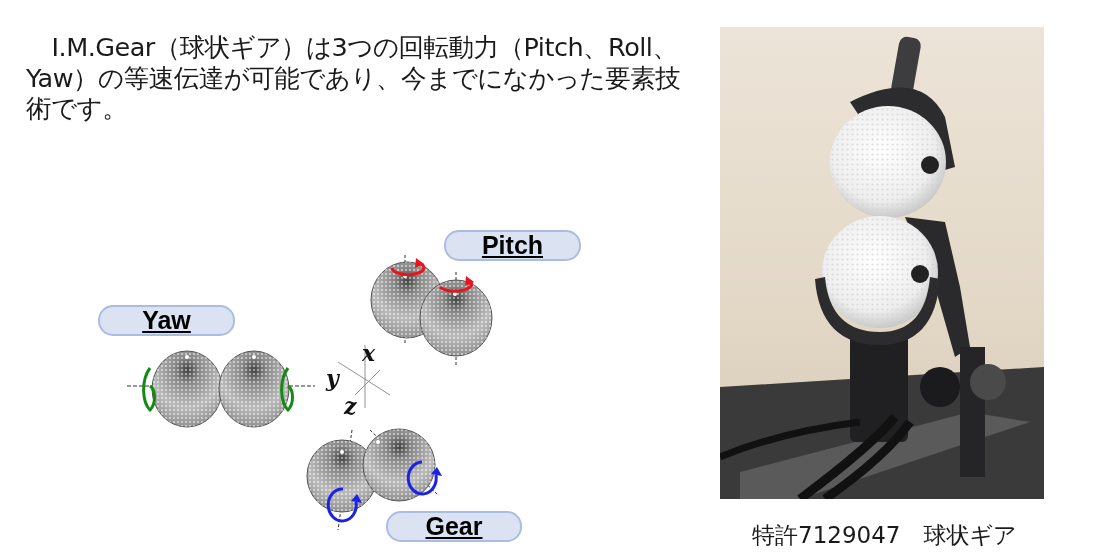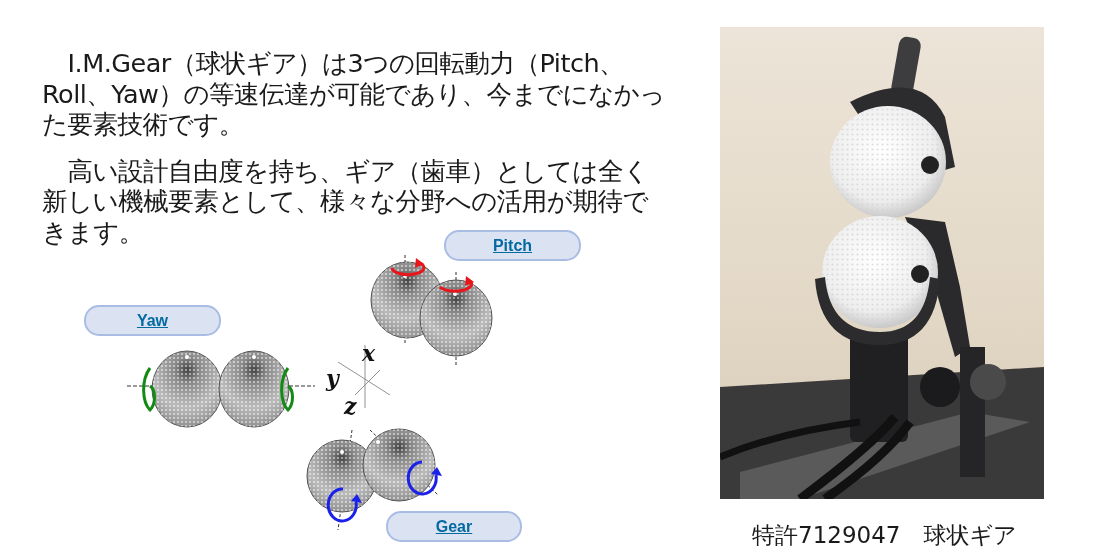--- a/index.html
+++ b/index.html
@@ -4,46 +4,45 @@
 <style>
   html, body { margin:0; padding:0; }
   body {
     width:1100px; height:554px; position:relative; overflow:hidden;
     background:#ffffff; font-family:"DejaVu Sans","Liberation Sans",sans-serif; color:#1a1a1a;
   }
   .para {
     position:absolute; left:26px; top:32px; width:660px;
     font-size:25.5px; line-height:30.5px; letter-spacing:-0.5px;
   }
-  .para p { margin:16px; text-indent:1em; }
+  .para p { margin:0; text-indent:1em; }
   .label-box {
     position:absolute; background:#dbe3f3; border:2px solid #a9bde4; border-radius:15px;
-    font-family:"Liberation Sans","DejaVu Sans",sans-serif; font-weight:bold; font-size:16px;
-    text-decoration:underline; color:#0369a1; display:flex; align-items:center; justify-content:center;
+    font-family:"Liberation Sans","DejaVu Sans",sans-serif; font-weight:bold; font-size:25px;
+    text-decoration:underline; color:#000000; display:flex; align-items:center; justify-content:center;
     box-sizing:border-box;
   }
   #pitch-label { left:444px; top:230px; width:137px; height:31px; }
-  #yaw-label   { left:84px;  top:305px; width:137px; height:31px; }
+  #yaw-label   { left:98px;  top:305px; width:137px; height:31px; }
   #roll-label  { left:386px; top:511px; width:136px; height:31px; }
   .diagram { position:absolute; left:0; top:0; width:700px; height:554px; pointer-events:none; }
   .photo {
     position:absolute; left:720px; top:27px; width:324px; height:472px; overflow:hidden;
     background:linear-gradient(180deg,#ece4d8 0%,#e3d8c6 60%,#d5c9b6 100%);
   }
   .caption {
     position:absolute; left:752px; top:520px; font-size:23px; color:#1a1a1a; white-space:pre;
     font-family:"DejaVu Sans","Liberation Sans",sans-serif;
   }
 </style>
 </head>
 <body>
 
 <div class="para">
   <p>I.M.Gear（球状ギア）は3つの回転動力（Pitch、Roll、Yaw）の等速伝達が可能であり、今までになかった要素技術です。</p>
-  <p>高い設計自由度を持ち、ギア（歯車）としては全く新しい機械要素として、様々な分野への活用が期待できます。</p>
 </div>
 
 <svg class="diagram" viewBox="0 0 700 554" xmlns="http://www.w3.org/2000/svg">
   <defs>
     <radialGradient id="ballg" cx="50%" cy="25%" r="70%">
       <stop offset="0%" stop-color="#444"></stop>
       <stop offset="25%" stop-color="#888"></stop>
       <stop offset="70%" stop-color="#bbb"></stop>
       <stop offset="100%" stop-color="#999"></stop>
     </radialGradient>

